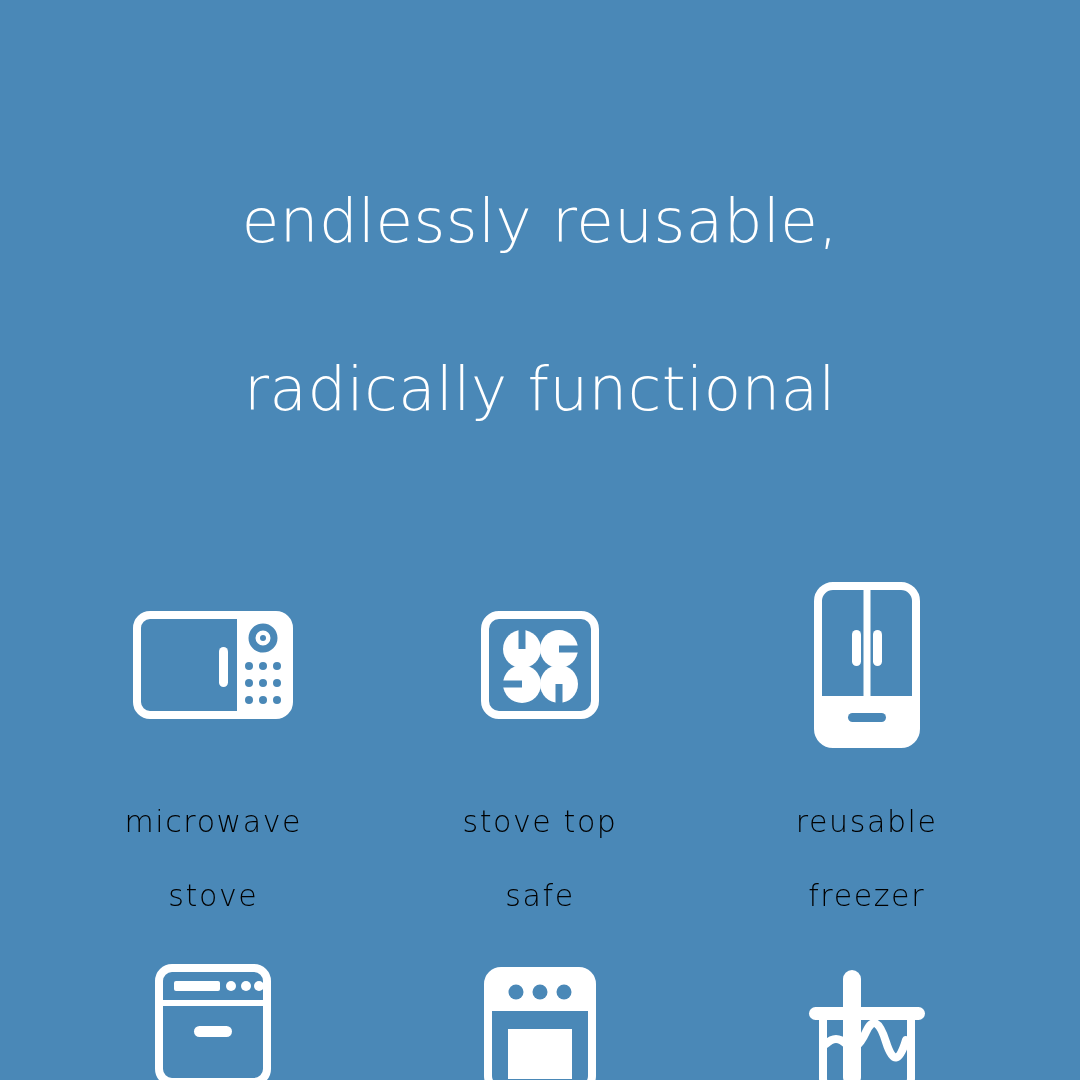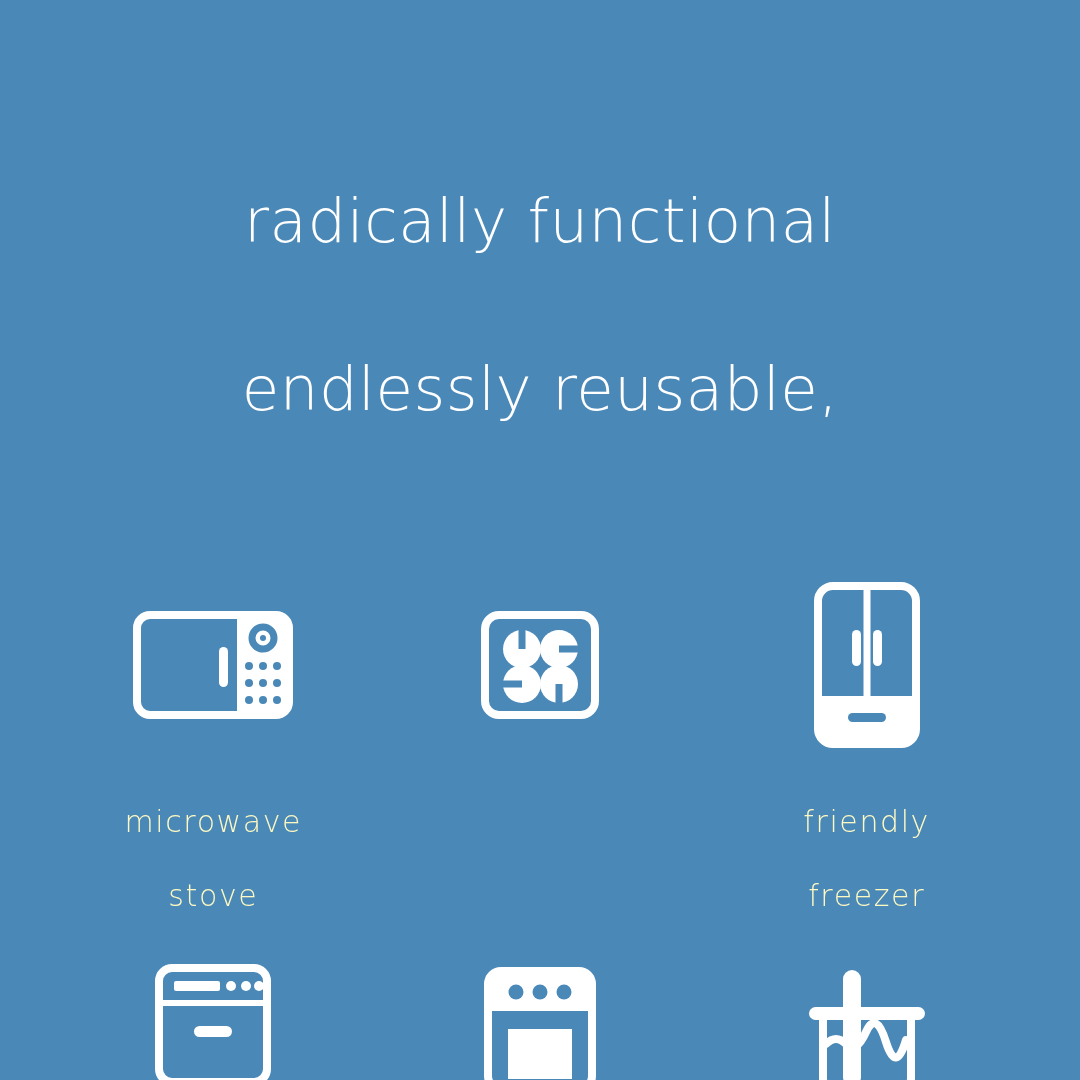--- a/index.html
+++ b/index.html
@@ -62,37 +62,37 @@
     display: flex;
     align-items: center;
     justify-content: center;
   }
   .icon-wrap svg {
     display: block;
   }
   .caption {
     margin-top: 14px;
     text-align: center;
-    color: #fef9c3;
+    color: #000000;
     font-family: "DejaVu Sans", sans-serif;
     font-weight: 300;
     font-size: 30px;
     line-height: 37px;
     letter-spacing: 1.6px;
     white-space: pre-line;
   }
 </style>
 </head>
 <body>
 
 <div class="page">
 
   <div class="heading">
+    <span class="heading-line">endlessly reusable,</span>
     <span class="heading-line">radically functional</span>
-    <span class="heading-line">endlessly reusable,</span>
   </div>
 
   <div class="grid">
 
     <div class="cell">
       <div class="icon-wrap">
         <svg width="160" height="108" viewBox="0 0 160 108" aria-hidden="true">
           <rect x="4" y="4" width="152" height="100" rx="13" ry="13" fill="none" stroke="#ffffff" stroke-width="8"></rect>
           <rect x="104" y="4" width="52" height="100" rx="13" ry="13" fill="#ffffff"></rect>
           <rect x="104" y="4" width="26" height="100" fill="#ffffff"></rect>
@@ -135,41 +135,45 @@
             <circle cx="41" cy="73" r="19" fill="#ffffff"></circle>
             <rect x="20" y="69.5" width="21" height="7" fill="#4a88b7"></rect>
           </g>
 
           <g>
             <circle cx="78" cy="73" r="19" fill="#ffffff"></circle>
             <rect x="74.5" y="73" width="7" height="21" fill="#4a88b7"></rect>
           </g>
         </svg>
       </div>
+      <div class="caption">
+        <span>stove top</span><br>
+        <span>safe</span>
+      </div>
     </div>
 
     <div class="cell">
       <div class="icon-wrap">
         <svg width="106" height="166" viewBox="0 0 106 166" aria-hidden="true">
           <rect x="4" y="4" width="98" height="158" rx="15" ry="15" fill="none" stroke="#ffffff" stroke-width="8"></rect>
 
           <path d="M4 118 H102 V147 a15 15 0 0 1 -15 15 H19 a15 15 0 0 1 -15 -15 Z" fill="#ffffff"></path>
 
           <rect x="4" y="114" width="98" height="7" fill="#ffffff"></rect>
 
           <rect x="49.5" y="4" width="7" height="112" fill="#ffffff"></rect>
 
           <rect x="38" y="48" width="9" height="36" rx="4.5" ry="4.5" fill="#ffffff"></rect>
           <rect x="59" y="48" width="9" height="36" rx="4.5" ry="4.5" fill="#ffffff"></rect>
 
           <rect x="34" y="131" width="38" height="9" rx="4.5" ry="4.5" fill="#4a88b7"></rect>
         </svg>
       </div>
       <div class="caption">
-        <span>friendly</span><br>
+        <span>reusable</span><br>
         <span>freezer</span>
       </div>
     </div>
 
     <div class="cell">
       <div class="icon-wrap">
         <svg width="122" height="132" viewBox="0 0 122 132" aria-hidden="true">
           <rect x="7" y="4" width="108" height="114" rx="13" ry="13" fill="none" stroke="#ffffff" stroke-width="8"></rect>
 
           <rect x="7" y="36" width="108" height="6" fill="#ffffff"></rect>

